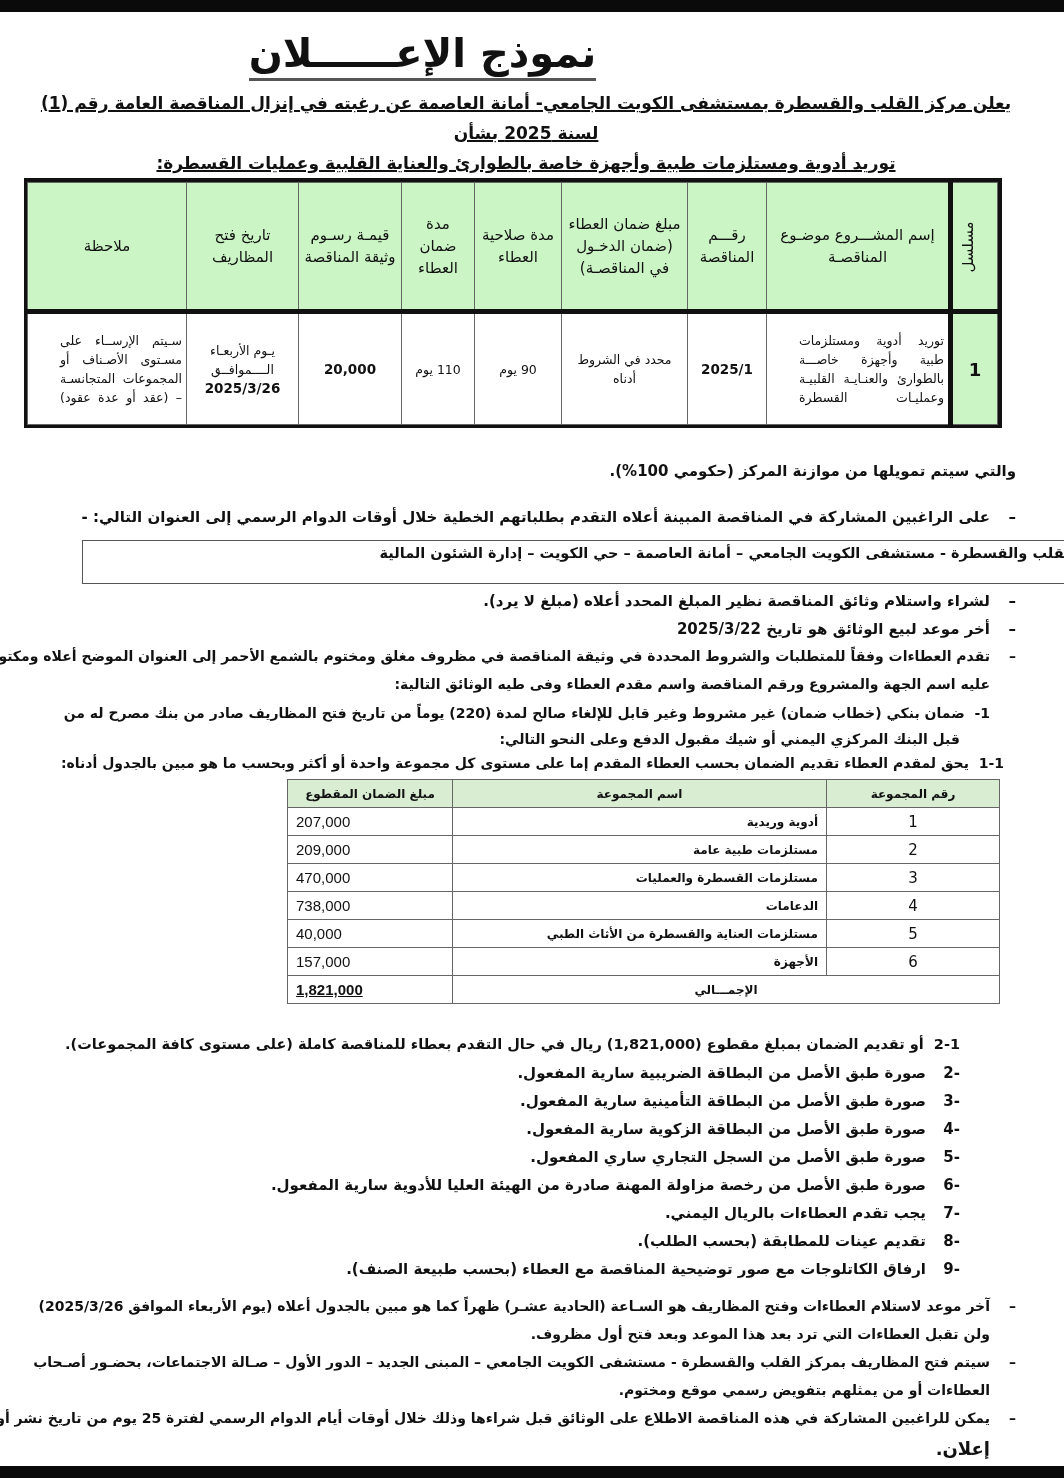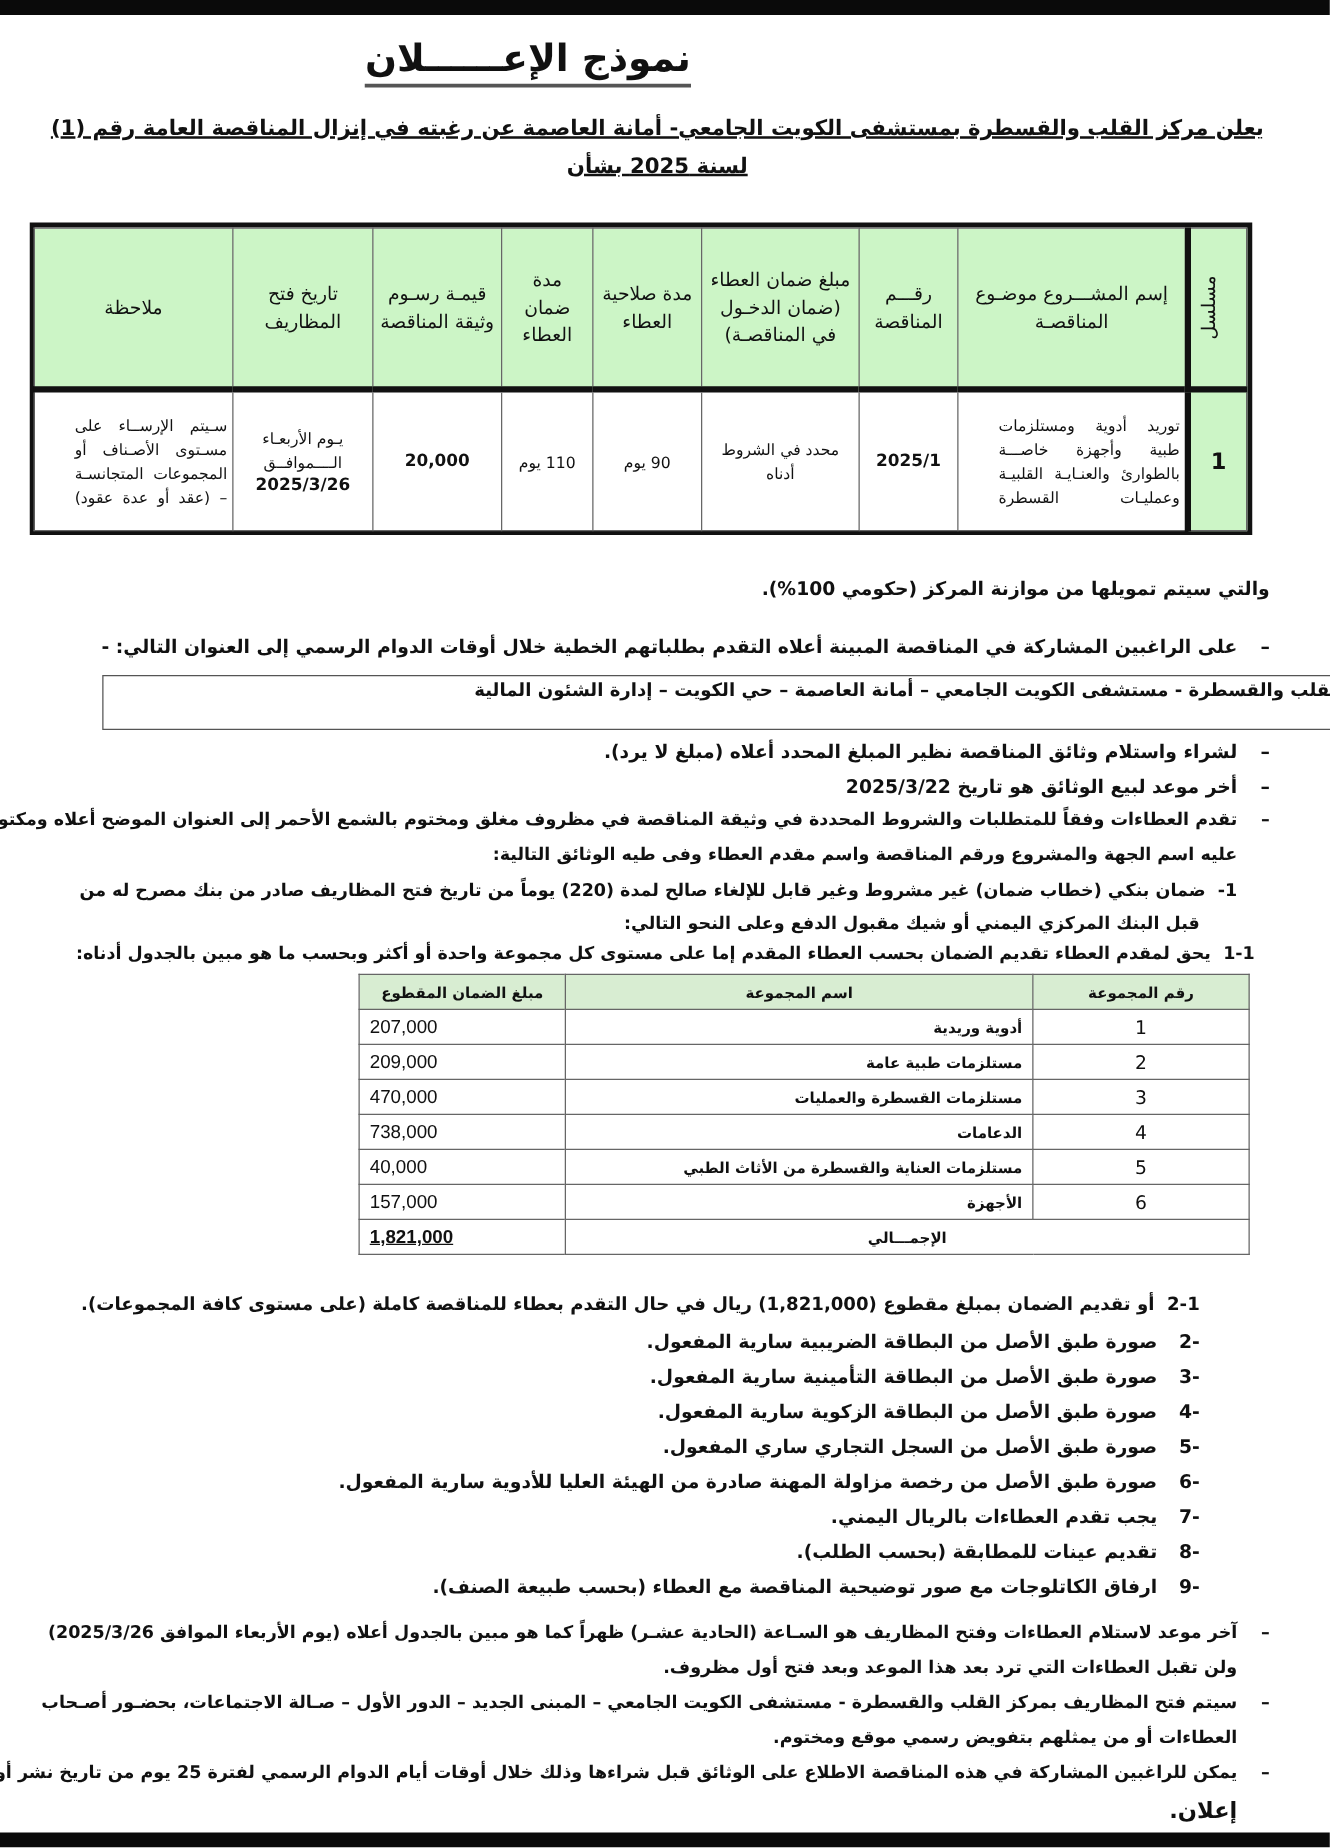--- a/index.html
+++ b/index.html
@@ -5,21 +5,21 @@
   html, body { margin: 0; padding: 0; }
   body {
     width: 1064px; height: 1478px; background: #ffffff; position: relative; overflow: hidden;
     font-family: "DejaVu Sans", "Liberation Sans", sans-serif; color: #111;
   }
   .topbar { position: absolute; left: 0; top: 0; width: 1064px; height: 12px; background: #0a0a0a; }
   .botbar { position: absolute; left: 0; top: 1466px; width: 1064px; height: 12px; background: #0a0a0a; }
 
   .title {
     position: absolute; top: 30px; left: 0; width: 845px; text-align: center;
-    font-size: 30px; font-weight: bold;
+    font-size: 40px; font-weight: bold;
   }
   .title span { border-bottom: 3px solid #555; padding-bottom: 2px; }
 
   .intro {
     position: absolute; top: 88px; right: 48px; width: 980px; text-align: center;
     font-size: 17px; font-weight: bold; line-height: 30px;
   }
   .intro span { text-decoration: underline; text-decoration-thickness: 2px; }
 
   
@@ -69,20 +69,21 @@
 <body>
 
 <div class="topbar"></div>
 
 <div class="title">
   <span>نموذج الإعــــــلان</span>
 </div>
 
 <div class="intro">
   <span>يعلن مركز القلب والقسطرة بمستشفى الكويت الجامعي- أمانة العاصمة عن رغبته في إنزال المناقصة العامة رقم (1) لسنة 2025 بشأن</span><br>
+  <span>توريد أدوية ومستلزمات طبية وأجهزة خاصة بالطوارئ والعناية القلبية وعمليات القسطرة:</span>
 </div>
 
 <div class="main-table-wrap">
   <table class="main">
     <colgroup>
       <col style="width:47px">
       <col style="width:184px">
       <col style="width:79px">
       <col style="width:126px">
       <col style="width:87px">

